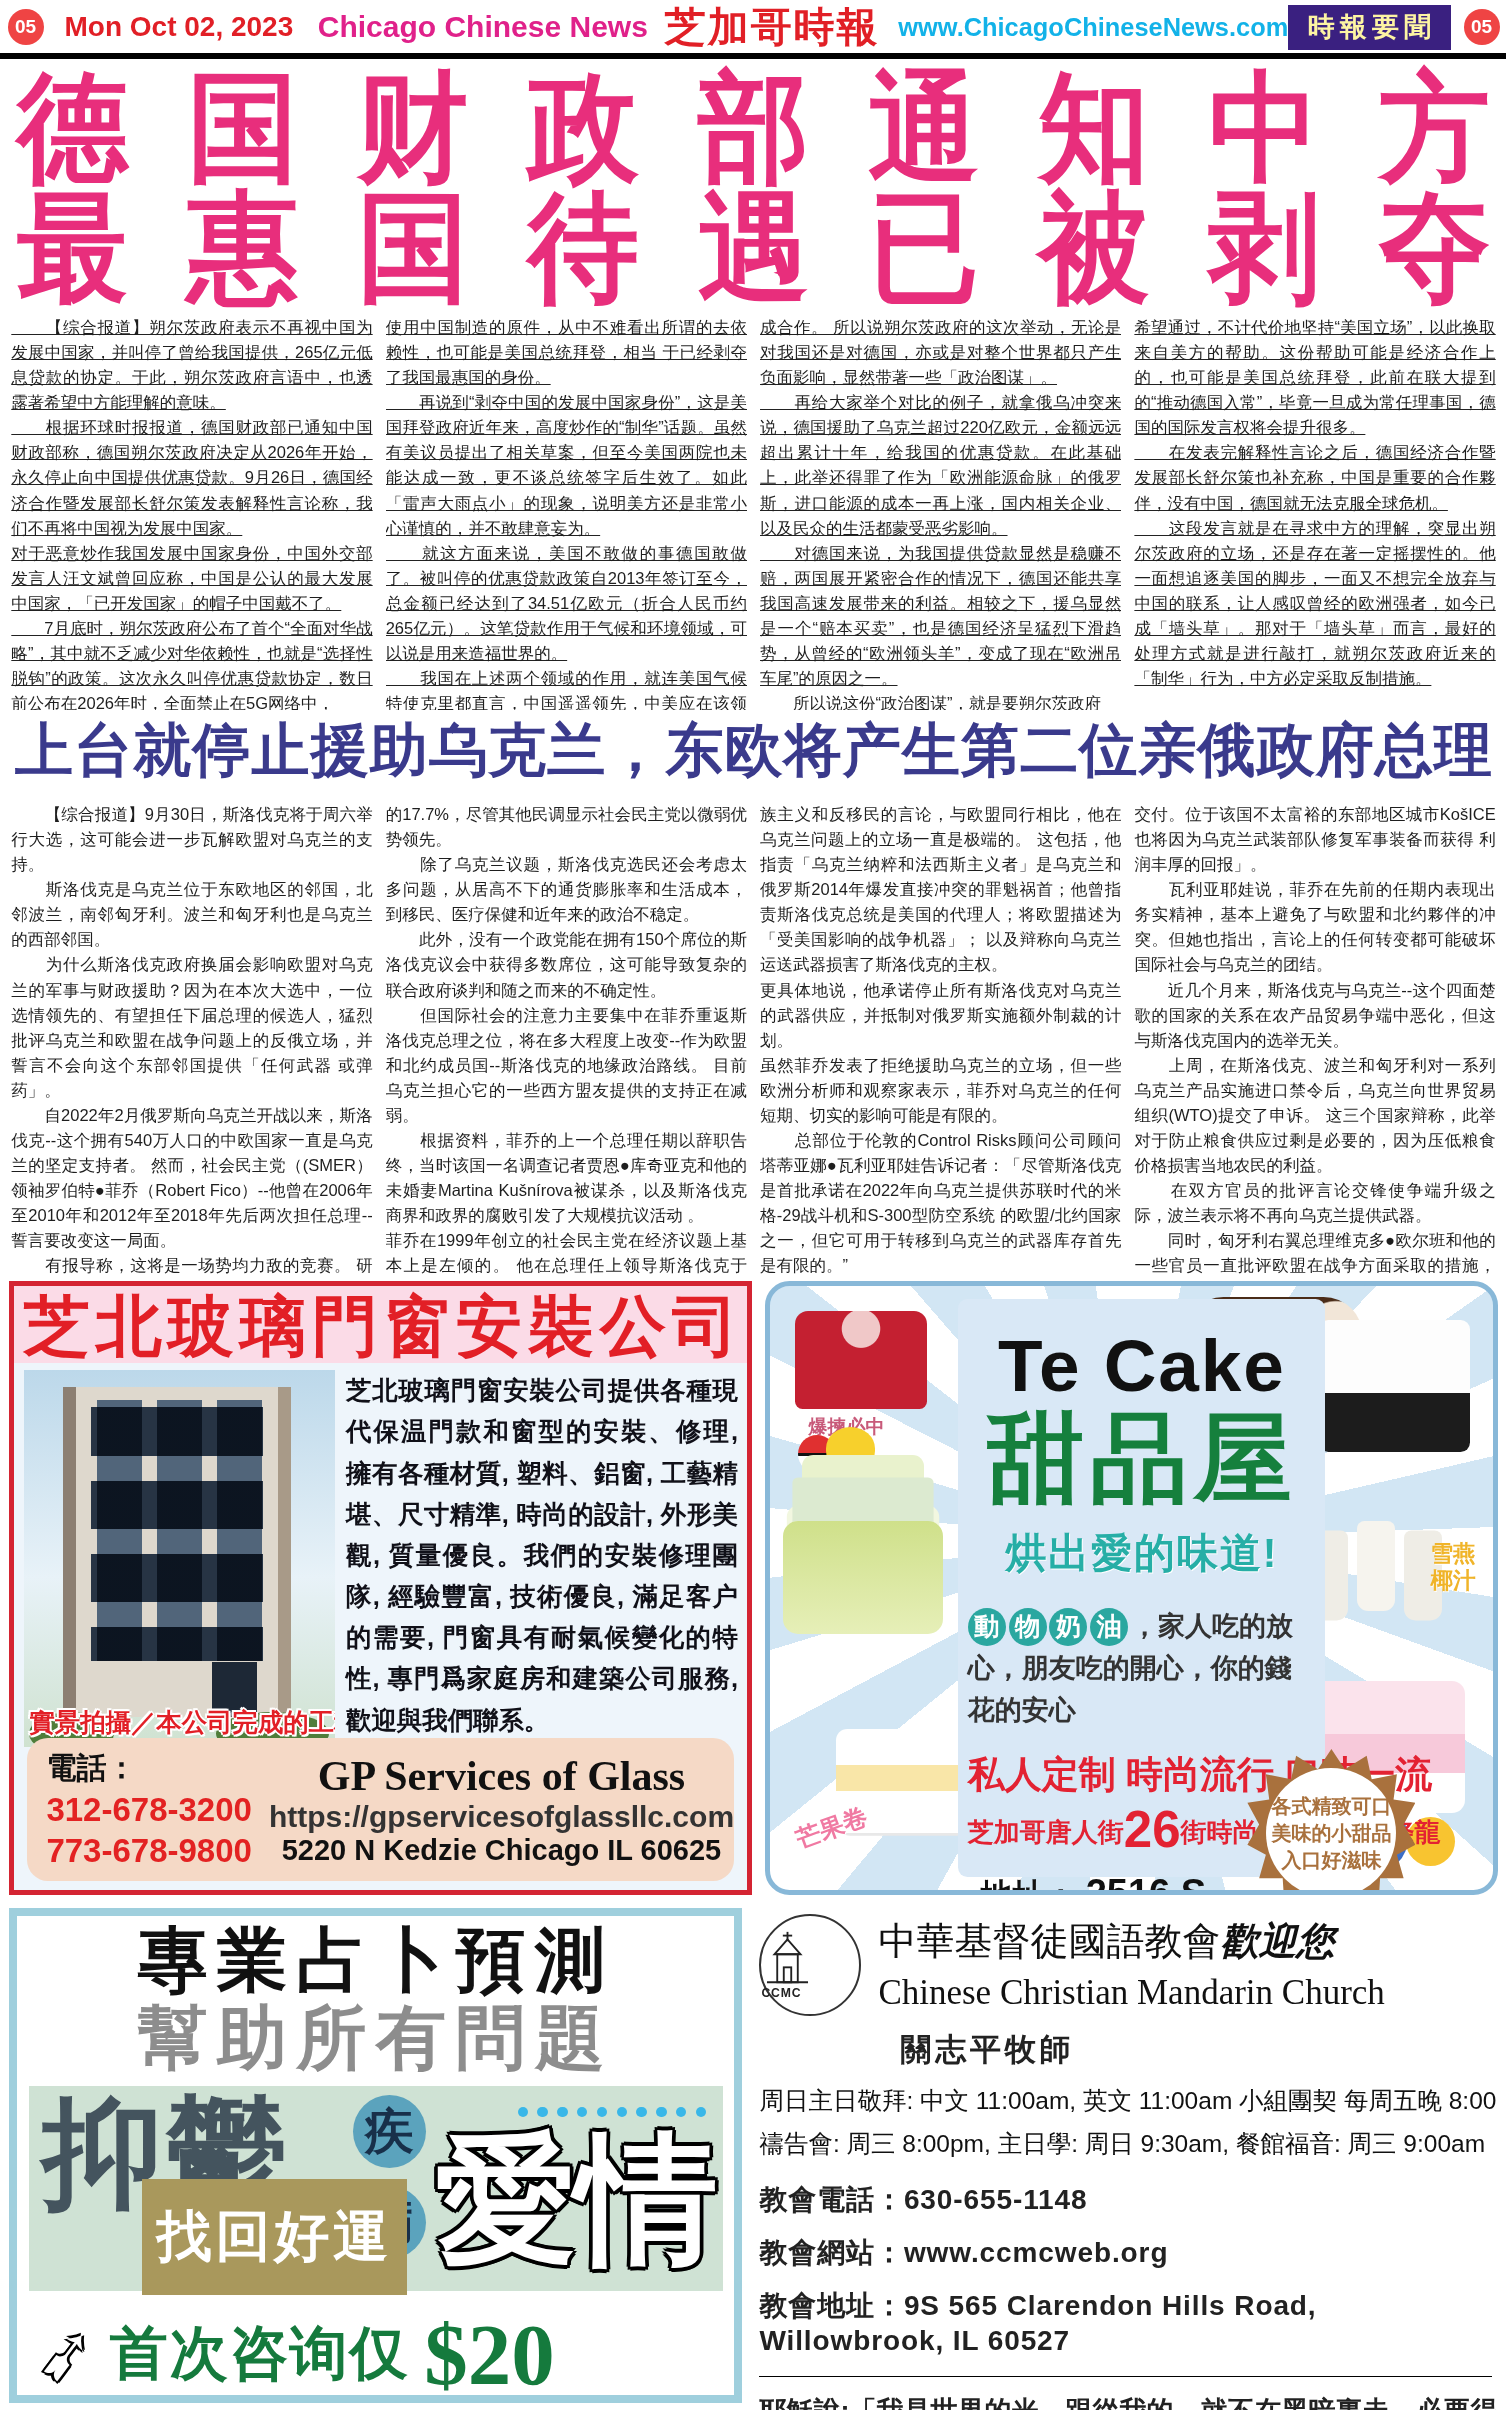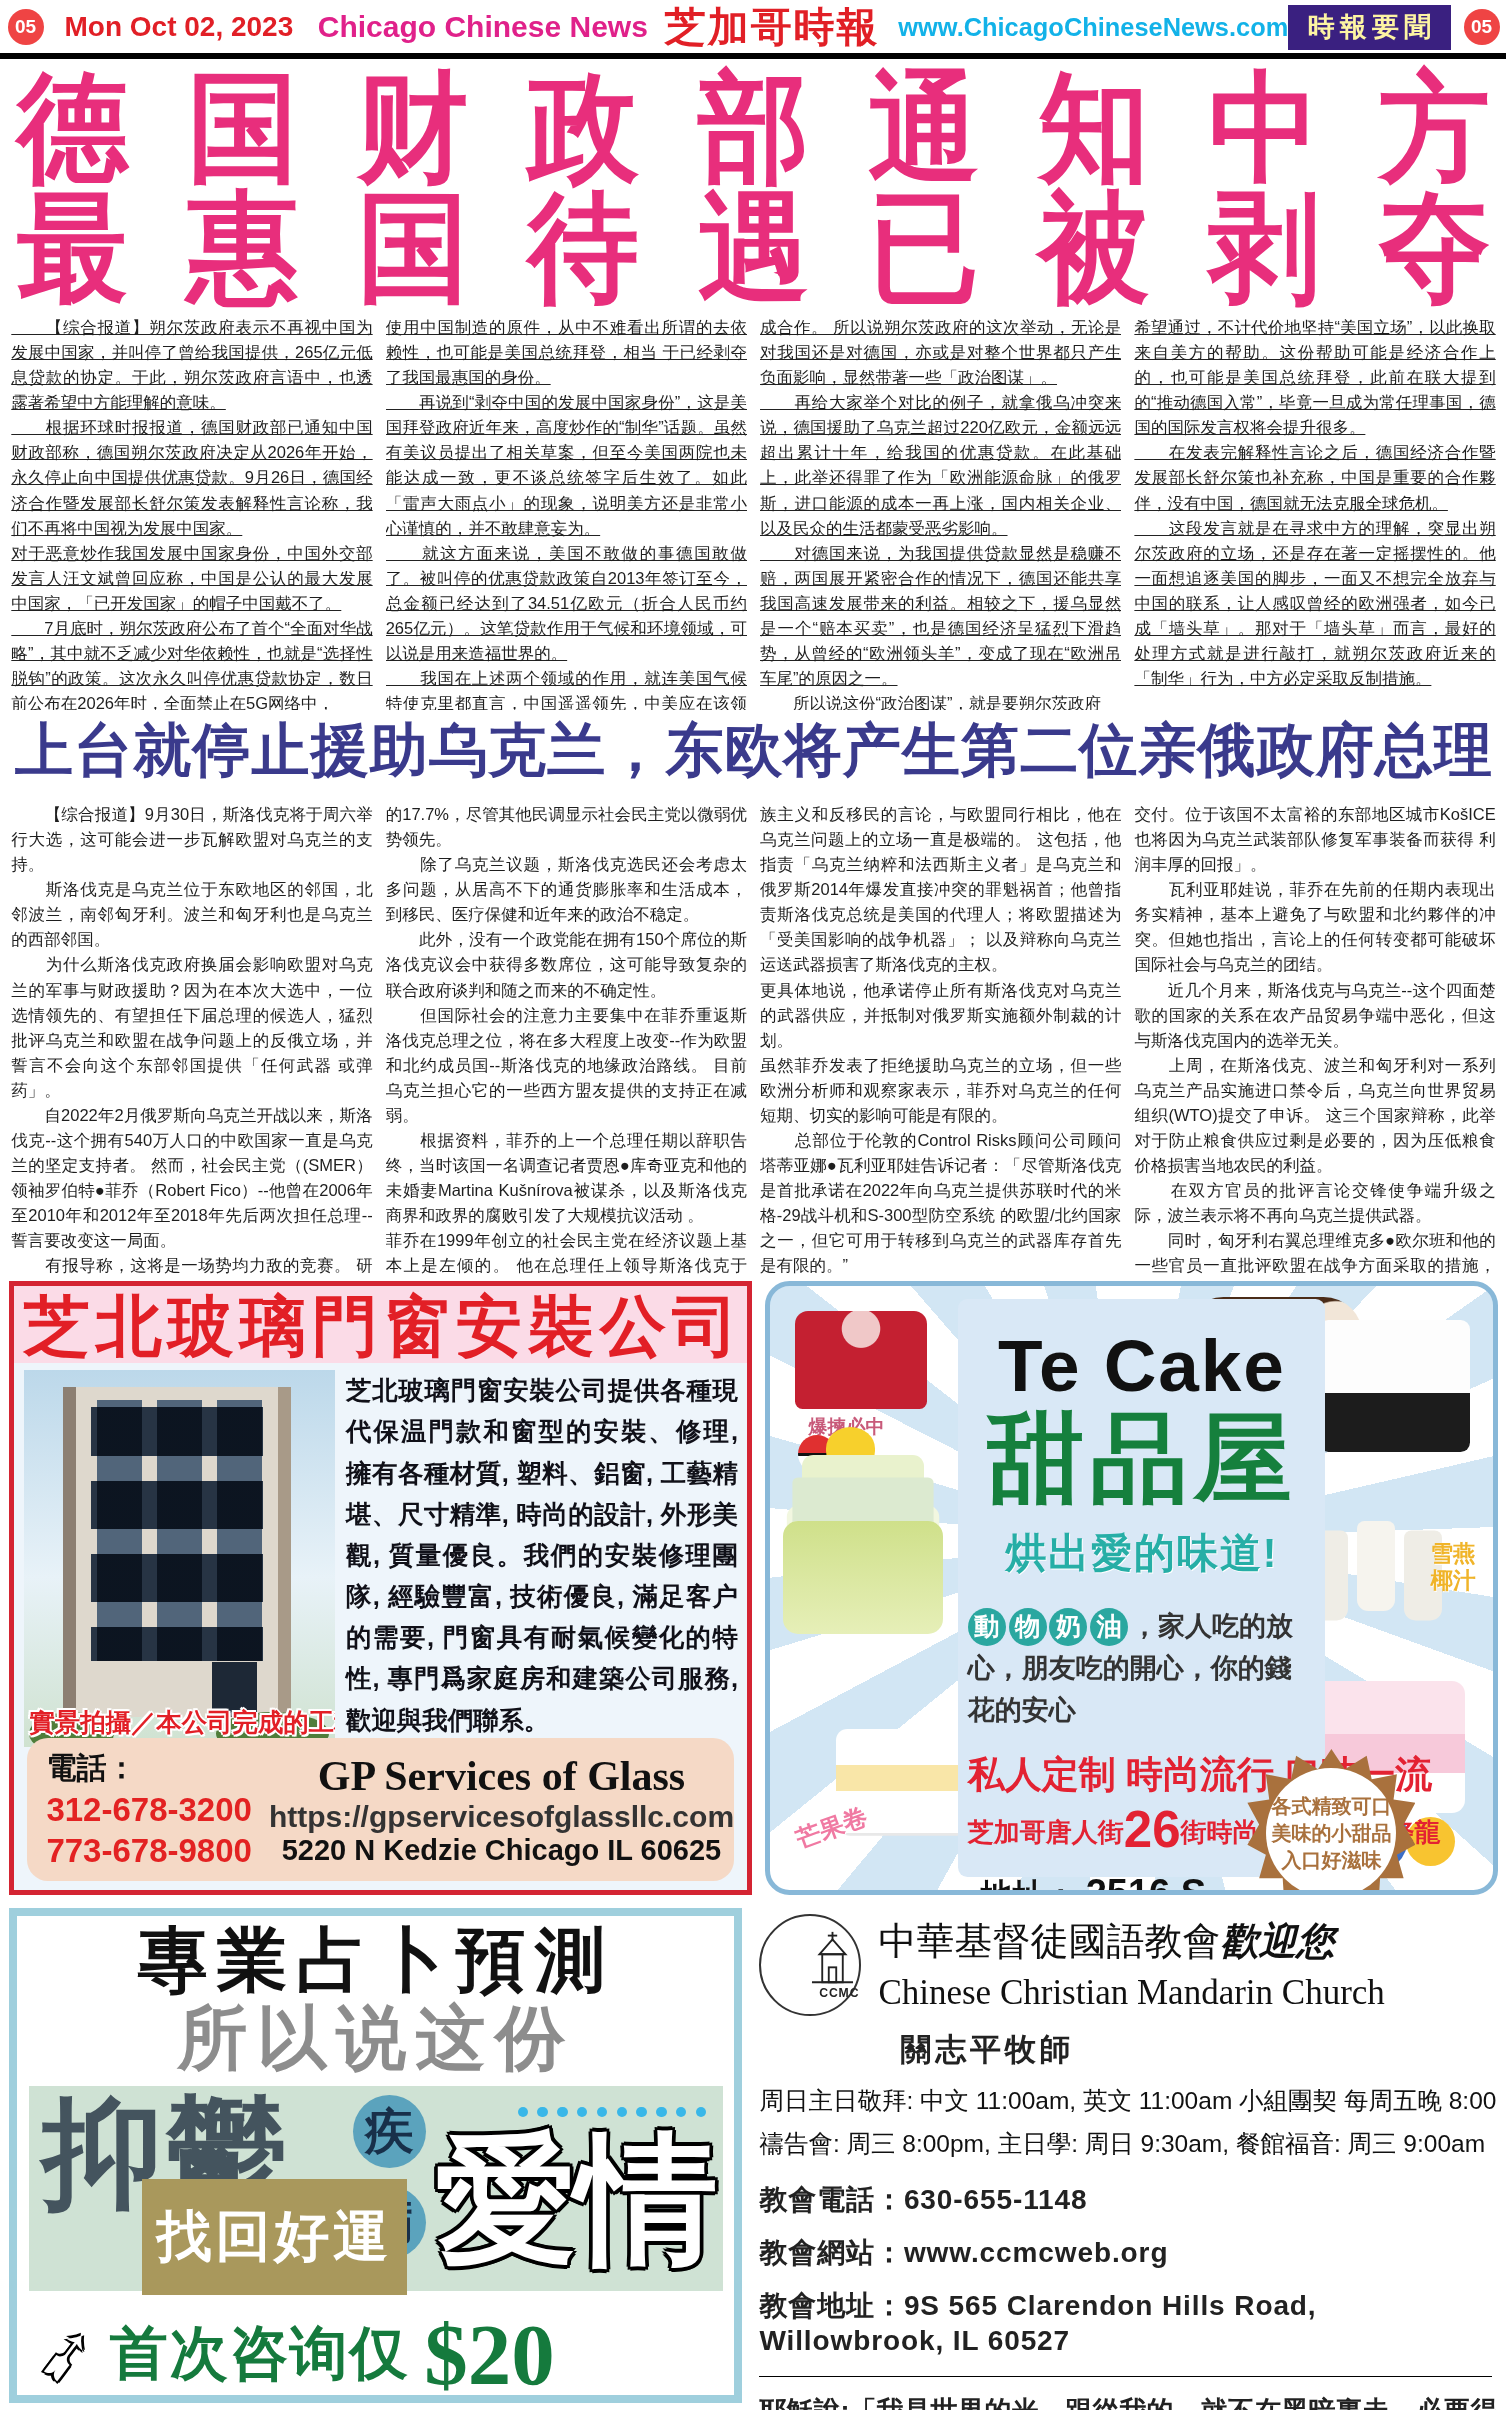--- a/index.html
+++ b/index.html
@@ -135,21 +135,21 @@
   .ft-price{display:flex;align-items:center;gap:15px;margin-top:13px;padding-left:7.5px;}
   .ft-arrow{font-size:70px;color:#fff;line-height:1;font-weight:900;
      text-shadow:-2.8px 0 #000,2.8px 0 #000,0 -2.8px #000,0 2.8px #000,1.9px 1.9px #000;transform:rotate(-8deg);}
   .ft-price-txt{color:#157a3d;font-weight:900;font-size:58px;letter-spacing:1.9px;}
   .ft-price-val{color:#157a3d;font-weight:900;font-size:87px;font-family:"Liberation Serif","DejaVu Serif",serif;}
   .ft-phone{color:#157a3d;font-weight:900;font-size:51px;padding-left:81px;letter-spacing:0.9px;}
   
   #church{flex:1;padding-top:5.6px;}
   .ch-head{display:flex;align-items:center;gap:17px;}
   .ch-logo{width:98px;height:98px;border-radius:50%;border:2.8px solid #333;flex:0 0 auto;
-           display:flex;flex-direction:column;align-items:flex-end;justify-content:center;}
+           display:flex;flex-direction:column;align-items:flex-start;justify-content:center;}
   .ch-logo svg{display:block;}
   .ch-logo .ccmc{font-size:12.2px;font-weight:bold;color:#222;letter-spacing:0.9px;}
   .ch-titles{flex:1;}
   .ch-zh{font-size:38px;color:#111;font-family:"Liberation Serif","DejaVu Serif",serif;white-space:nowrap;}
   .ch-zh b{font-style:italic;font-weight:900;}
   .ch-en{font-size:35px;color:#111;font-family:"Liberation Serif","DejaVu Serif",serif;margin-top:5.6px;}
   .ch-pastor{font-size:31px;font-weight:900;margin:13px 0 9.4px 141px;letter-spacing:3.8px;}
   .ch-sched{font-size:24.5px;color:#111;line-height:1.75;}
   .ch-line{font-size:28px;font-weight:900;margin-top:15px;letter-spacing:0.9px;}
   .ch-div{border-top:1.9px solid #000;margin:19px 5.6px 13px 0;}
@@ -379,21 +379,21 @@
         </div>
         
       </div>
     </div>
   </div>
 
   <div class="botrow">
 
     <div id="fortune">
       <div class="ft1">專業占卜預測</div>
-      <div class="ft2">所以说这份</div>
+      <div class="ft2">幫助所有問題</div>
       <div class="ft-panel">
         <div class="ft-yiyu">抑鬱</div>
         <div id="ftc1" class="ft-circ">疾</div>
         <div id="ftc2" class="ft-circ">病</div>
         <div class="ft-dots">
             <i></i>
             <i></i>
             <i></i>
             <i></i>
             <i></i>

